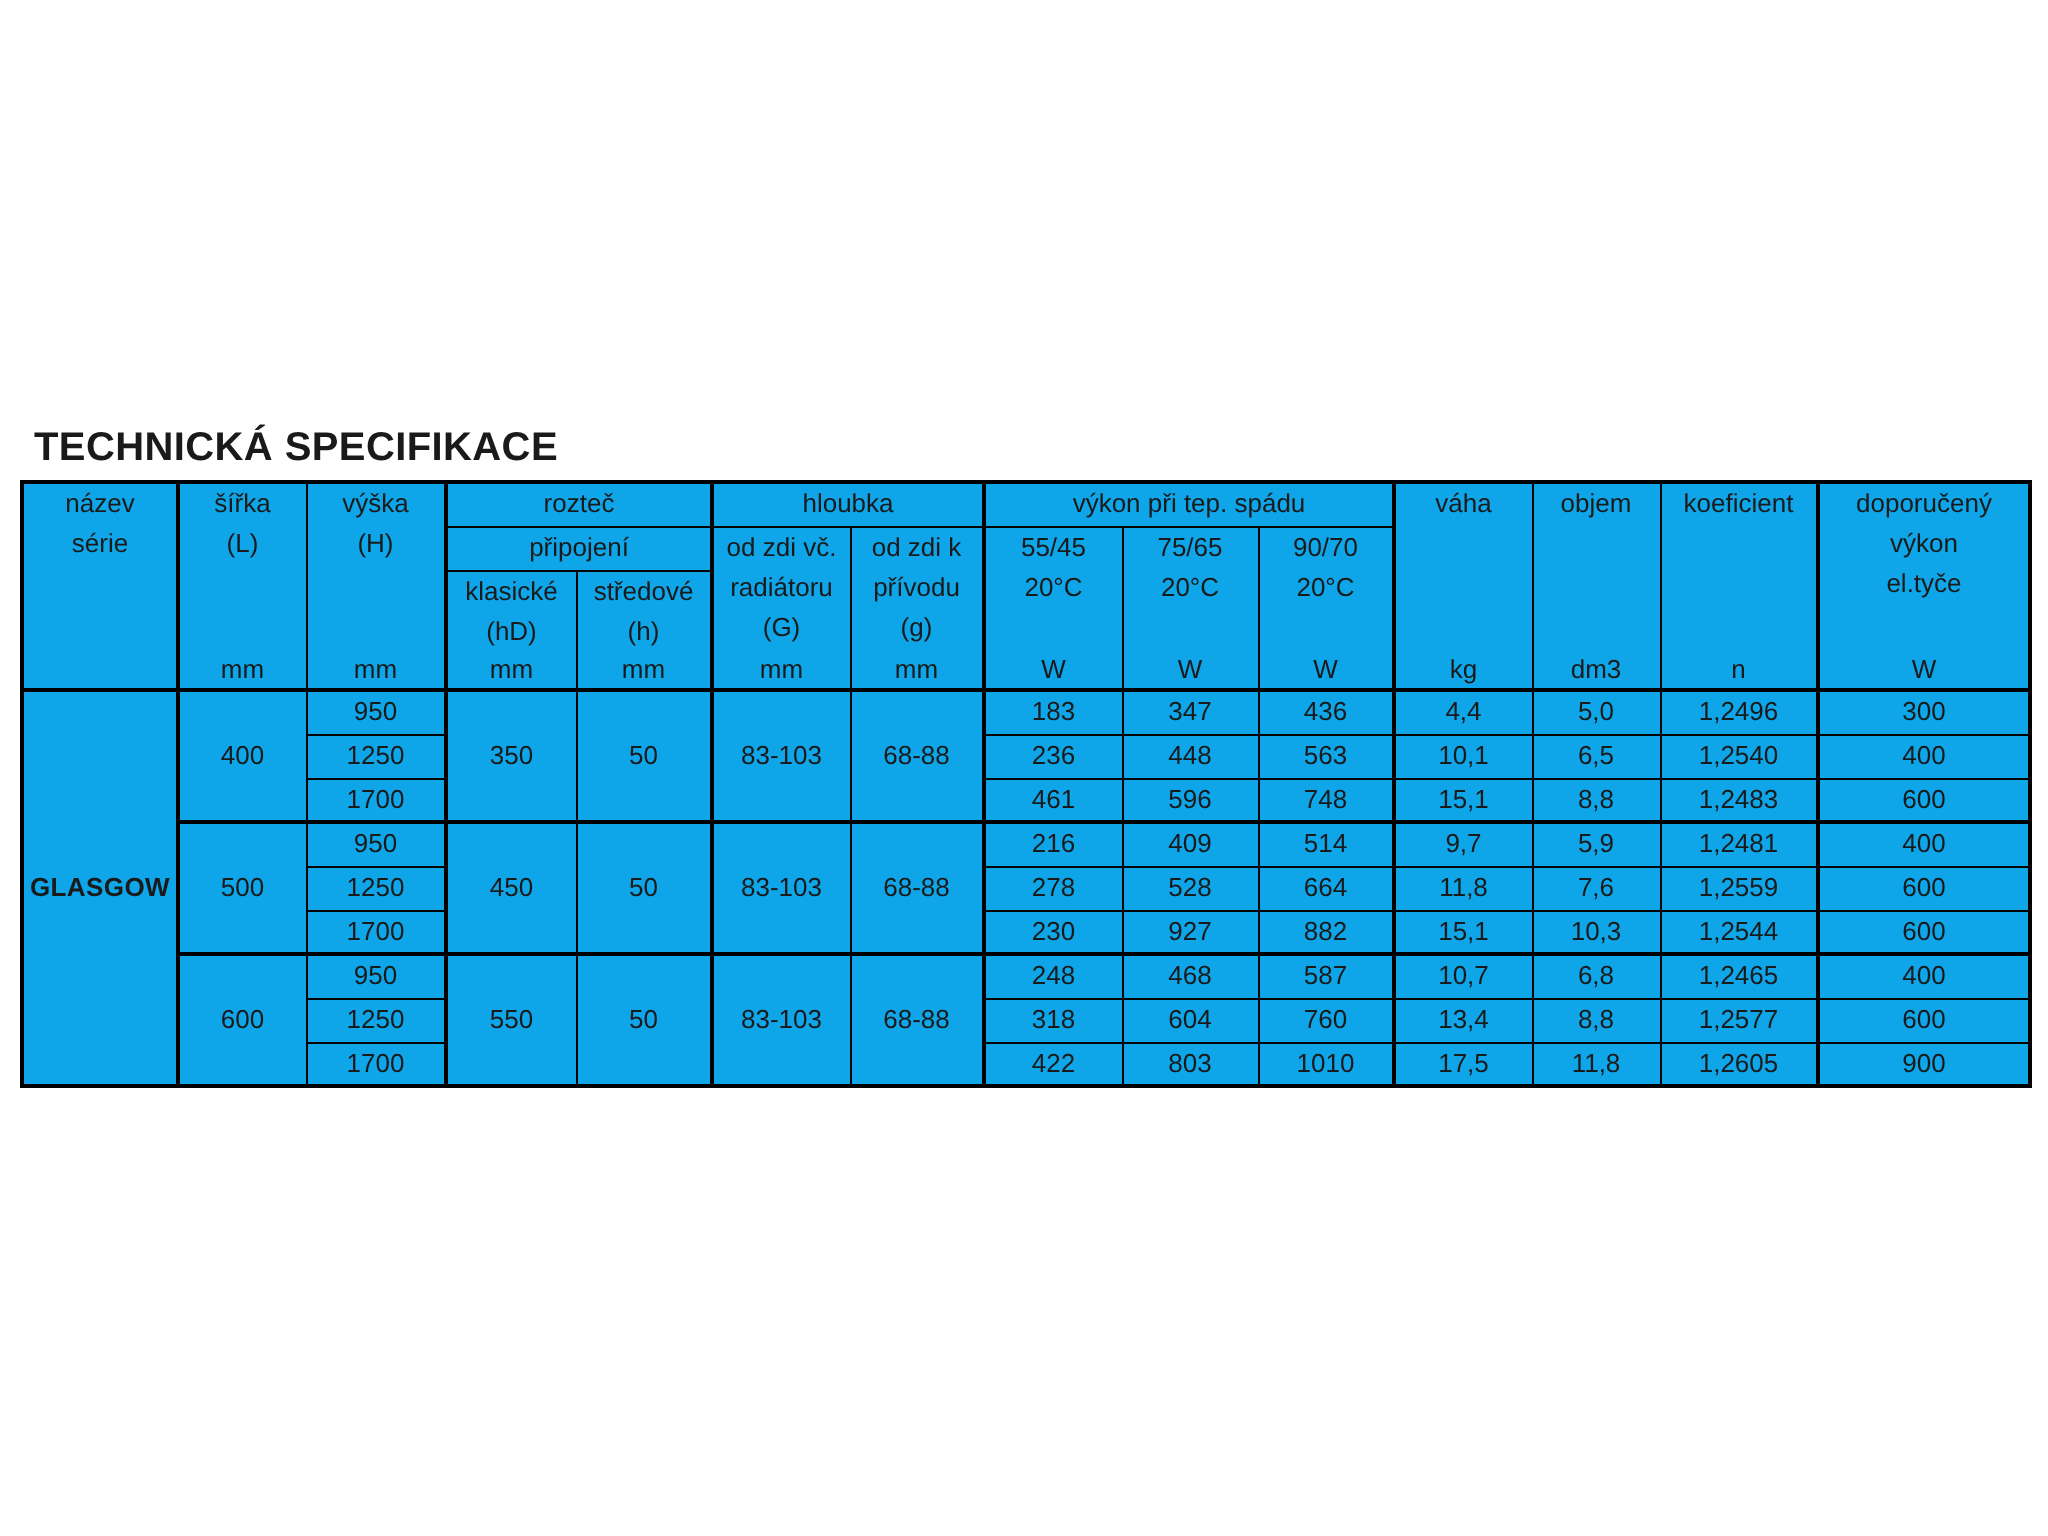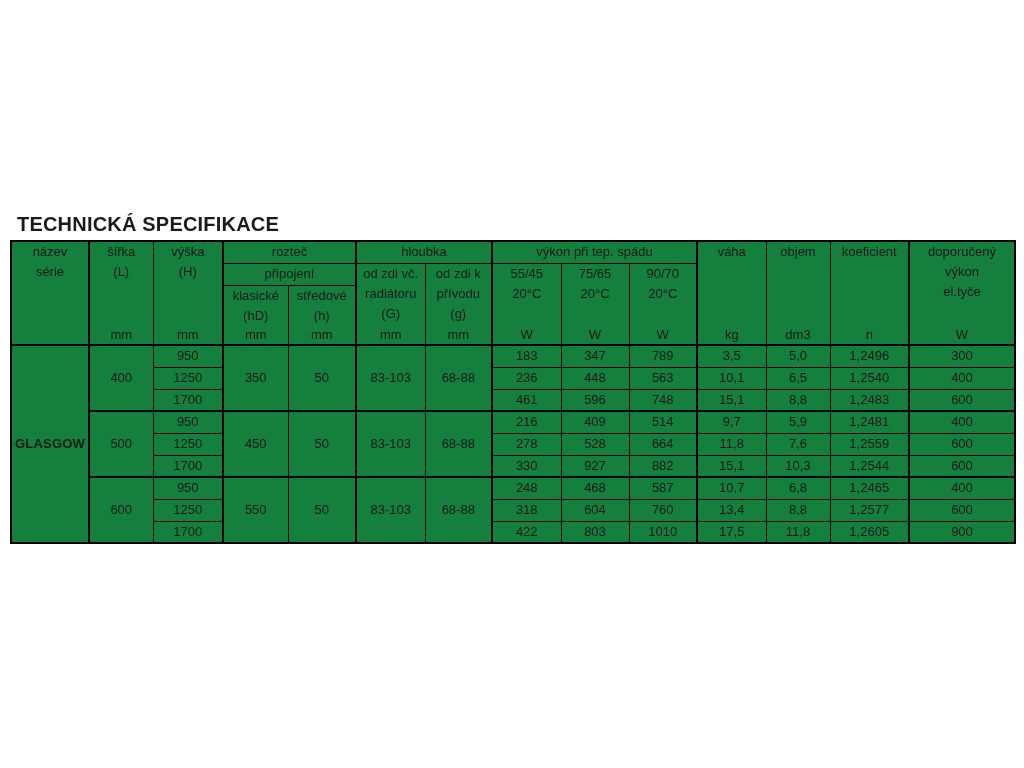--- a/index.html
+++ b/index.html
@@ -7,21 +7,21 @@
     width:1024px;height:768px;background:#ffffff;position:relative;
     font-family:"Liberation Sans", sans-serif;color:#1a1a1a;
   }
   .title{
     position:absolute;left:17px;top:213px;font-size:20px;font-weight:bold;
     letter-spacing:.2px;color:#1a1a1a;
   }
   table.spec{
     position:absolute;left:10px;top:240px;
     border-collapse:collapse;table-layout:fixed;
-    border:2px solid #000;background:#15803d;
+    border:2px solid #000;background:#0ea5e9;
   }
   table.spec td{
     border:1px solid #000;padding:0;text-align:center;
     font-size:13px;line-height:20px;color:#1a1a1a;overflow:hidden;
   }
   .bl2{border-left-width:2px !important;}
   .bt2{border-top-width:2px !important;}
   tr.hr1{height:22px;} tr.hr2{height:22px;} tr.hr3{height:60px;}
   tr.dr{height:22px;}
   td.top{vertical-align:top;padding-top:1px;position:relative;}
@@ -138,22 +138,22 @@
     <tr class="dr">
       <td class="name-cell bt2" rowspan="9">GLASGOW</td>
       <td class="mid bl2 bt2" rowspan="3">400</td>
       <td class="mid bt2">950</td>
       <td class="mid bl2 bt2" rowspan="3">350</td>
       <td class="mid bt2" rowspan="3">50</td>
       <td class="mid bl2 bt2" rowspan="3">83-103</td>
       <td class="mid bt2" rowspan="3">68-88</td>
       <td class="mid bl2 bt2">183</td>
       <td class="mid bt2">347</td>
-      <td class="mid bt2">789</td>
-      <td class="mid bl2 bt2">3,5</td>
+      <td class="mid bt2">436</td>
+      <td class="mid bl2 bt2">4,4</td>
       <td class="mid bt2">5,0</td>
       <td class="mid bt2">1,2496</td>
       <td class="mid bl2 bt2">300</td>
     </tr>
     <tr class="dr">
       <td class="mid">1250</td>
       <td class="mid bl2">236</td>
       <td class="mid">448</td>
       <td class="mid">563</td>
       <td class="mid bl2">10,1</td>
@@ -192,21 +192,21 @@
       <td class="mid bl2">278</td>
       <td class="mid">528</td>
       <td class="mid">664</td>
       <td class="mid bl2">11,8</td>
       <td class="mid">7,6</td>
       <td class="mid">1,2559</td>
       <td class="mid bl2">600</td>
     </tr>
     <tr class="dr">
       <td class="mid">1700</td>
-      <td class="mid bl2">330</td>
+      <td class="mid bl2">230</td>
       <td class="mid">927</td>
       <td class="mid">882</td>
       <td class="mid bl2">15,1</td>
       <td class="mid">10,3</td>
       <td class="mid">1,2544</td>
       <td class="mid bl2">600</td>
     </tr>
 
     <tr class="dr">
       <td class="mid bl2 bt2" rowspan="3">600</td>

